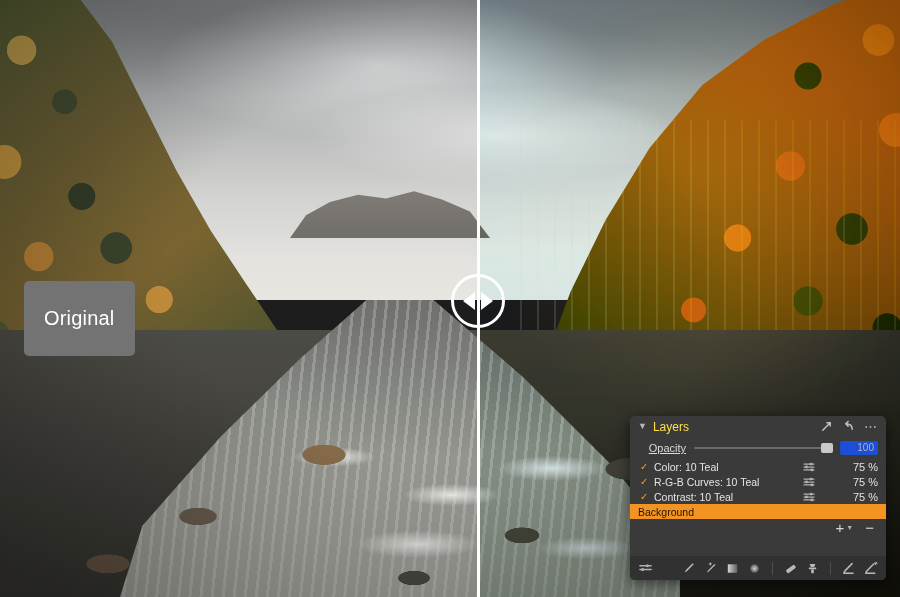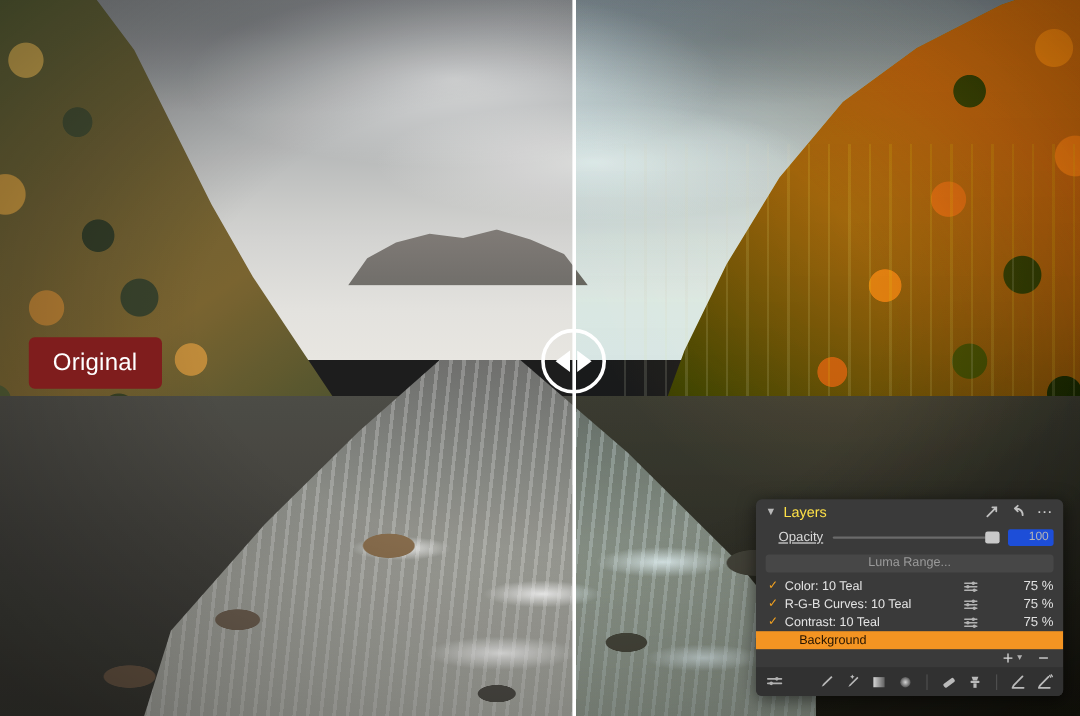--- a/index.html
+++ b/index.html
@@ -144,23 +144,23 @@
     display:flex; align-items:center; justify-content:center; gap:6px;
     z-index:31; cursor:ew-resize; background:transparent;
   }
   .tri { width:0; height:0; border-top:9px solid transparent; border-bottom:9px solid transparent; }
   .tri-l { border-right:12px solid #fff; }
   .tri-r { border-left:12px solid #fff; }
 
   
   .corner-label {
     position:absolute; z-index:25;
-    background:#7f1d1d; color:#ffffff;
+    background:#737373; color:#ffffff;
     font-size:20px; letter-spacing:.2px;
-    padding:10px 20px; border-radius:5px;
+    padding:26px 20px; border-radius:5px;
     white-space:nowrap;
   }
   #label-original { left:24px; top:281px; }
   #label-preset   { right:14px; top:281px; }
 
   
   #layers-panel {
     position:absolute; left:630px; top:416px; width:256px; height:164px;
     background:#3a3a3a; border-radius:5px; z-index:40;
     box-shadow:0 3px 14px rgba(0,0,0,.55);
@@ -199,21 +199,21 @@
   .layer-row {
     height:15px; display:flex; align-items:center; padding:0 8px 0 10px; gap:5px; cursor:pointer;
   }
   .check { color:#f0a020; font-size:10px; width:9px; line-height:1; }
   .layer-name { font-size:10.5px; color:#e4e4e4; flex:1; white-space:nowrap; }
   .sliders-icon { width:12px; height:10px; opacity:.8; }
   .layer-pct { font-size:11px; color:#e0e0e0; width:30px; text-align:right;margin-left:28px; }
 
   .bg-row {
     height:15px; background:#f39422; display:flex; align-items:center;
-    padding:0 8px 0 36px; cursor:pointer;
+    padding:0 8px 0 8px; cursor:pointer;
   }
   .bg-name { font-size:10.5px; color:#241400; }
 
   .addrow { height:18px; display:flex; align-items:center; justify-content:flex-end; padding:0 12px; gap:12px; }
   .plus-wrap { display:flex; align-items:center; gap:2px; cursor:pointer; }
   .plus { color:#d6d6d6; font-size:15px; line-height:10px; }
   .mini-chev { color:#b0b0b0; font-size:7px; line-height:10px; }
   .minus { color:#d6d6d6; font-size:15px; line-height:10px; cursor:pointer; }
 
   .tool-bar {
@@ -287,21 +287,20 @@
   </div>
 
   <div class="opacity-row">
     <span class="opacity-label">Opacity</span>
     <span class="slider-track">
       <span class="slider-knob"></span>
     </span>
     <span class="opacity-value">100</span>
   </div>
 
-  <div class="luma-btn">Luma Range...</div>
 
   <div class="layer-list">
 
     <div class="layer-row">
       <span class="check">✓</span>
       <span class="layer-name">Color: 10 Teal</span>
       <svg class="sliders-icon" viewBox="0 0 14 12">
         <path d="M1 2.5H13M1 6H13M1 9.5H13" stroke="#d0d0d0" stroke-width="1.5" stroke-linecap="round"></path>
         <circle cx="9.5" cy="2.5" r="1.7" fill="#d0d0d0"></circle>
           <circle cx="4" cy="6" r="1.7" fill="#d0d0d0"></circle>

